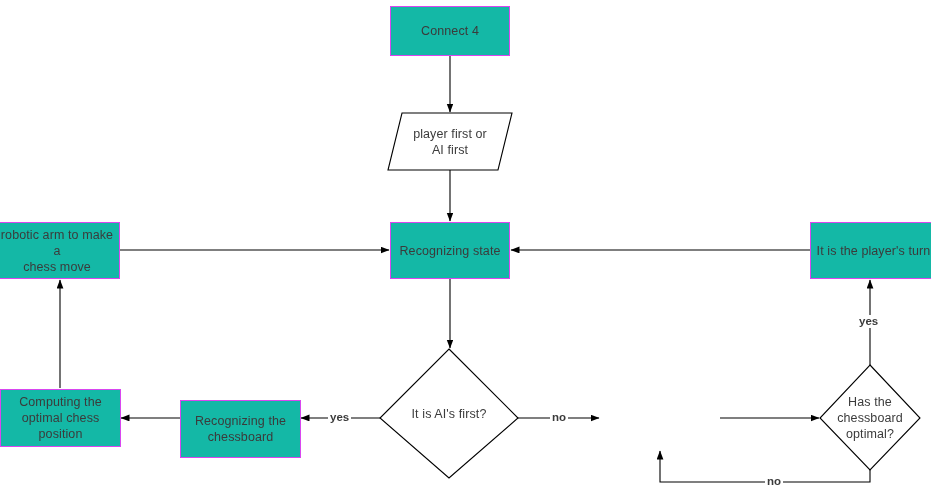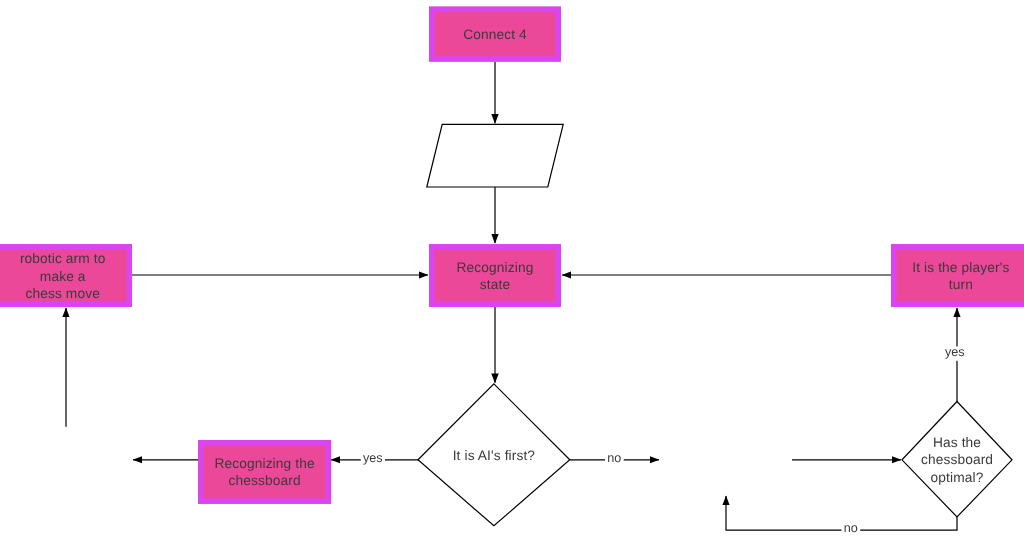--- a/index.html
+++ b/index.html
@@ -31,40 +31,41 @@
     display: flex;
     align-items: center;
     justify-content: center;
     text-align: center;
     color: #3b3b3b;
     font-size: 12.5px;
     line-height: 16px;
     letter-spacing: 0.1px;
   }
   .node.rect {
-    border: 5px solid #d946ef;
-    background: #ec4899;
+    border: 1px solid #d946ef;
+    background: #14b8a6;
   }
   .node .label {
     display: block;
     padding: 0 5px;
     white-space: pre-line;
   }
   .node.shaped {
     background: transparent;
     border: none;
   }
   .edge-label {
     position: absolute;
     color: #3b3b3b;
     font-size: 11.5px;
     line-height: 13px;
     background: #ffffff;
     padding: 0 2px;
     white-space: nowrap;
+    font-weight: bold;
   }
 </style>
 </head>
 <body>
 
 <div id="canvas">
 
   <svg id="edge-layer" viewBox="0 0 931 492" xmlns="http://www.w3.org/2000/svg">
     <defs>
       <marker id="arrow" markerWidth="10" markerHeight="10" refX="8.5" refY="3.4" orient="auto" markerUnits="userSpaceOnUse">
@@ -107,20 +108,24 @@
       <polygon points="402,113 512,113 498,170 388,170"></polygon>
       <polygon points="449,349 518,418 449,478 380,418"></polygon>
       <polygon points="870,365 920,418 870,470 820,418"></polygon>
     </g>
   </svg>
 
   <div class="node rect" style="left:390px; top:6px; width:120px; height:50px;">
     <span class="label">Connect 4</span>
   </div>
 
+  <div class="node shaped" style="left:388px; top:113px; width:124px; height:57px;">
+    <span class="label">player first or
+AI first</span>
+  </div>
 
   <div class="node rect" style="left:390px; top:222px; width:120px; height:57px;">
     <span class="label">Recognizing state</span>
   </div>
 
   <div class="node rect" style="left:-6px; top:222px; width:126px; height:57px;">
     <span class="label">robotic arm to make a
 chess move</span>
   </div>
 
@@ -130,20 +135,25 @@
 
   <div class="node shaped" style="left:380px; top:349px; width:138px; height:129px;">
     <span class="label">It is AI's first?</span>
   </div>
 
   <div class="node rect" style="left:180px; top:400px; width:121px; height:58px;">
     <span class="label">Recognizing the
 chessboard</span>
   </div>
 
+  <div class="node rect" style="left:0px; top:389px; width:121px; height:58px;">
+    <span class="label">Computing the
+optimal chess
+position</span>
+  </div>
 
 
   <div class="node shaped" style="left:820px; top:365px; width:100px; height:105px;">
     <span class="label">Has the
 chessboard
 optimal?</span>
   </div>
 
   <span class="edge-label" style="left:328px; top:411px;">yes</span>
   <span class="edge-label" style="left:550px; top:411px;">no</span>

